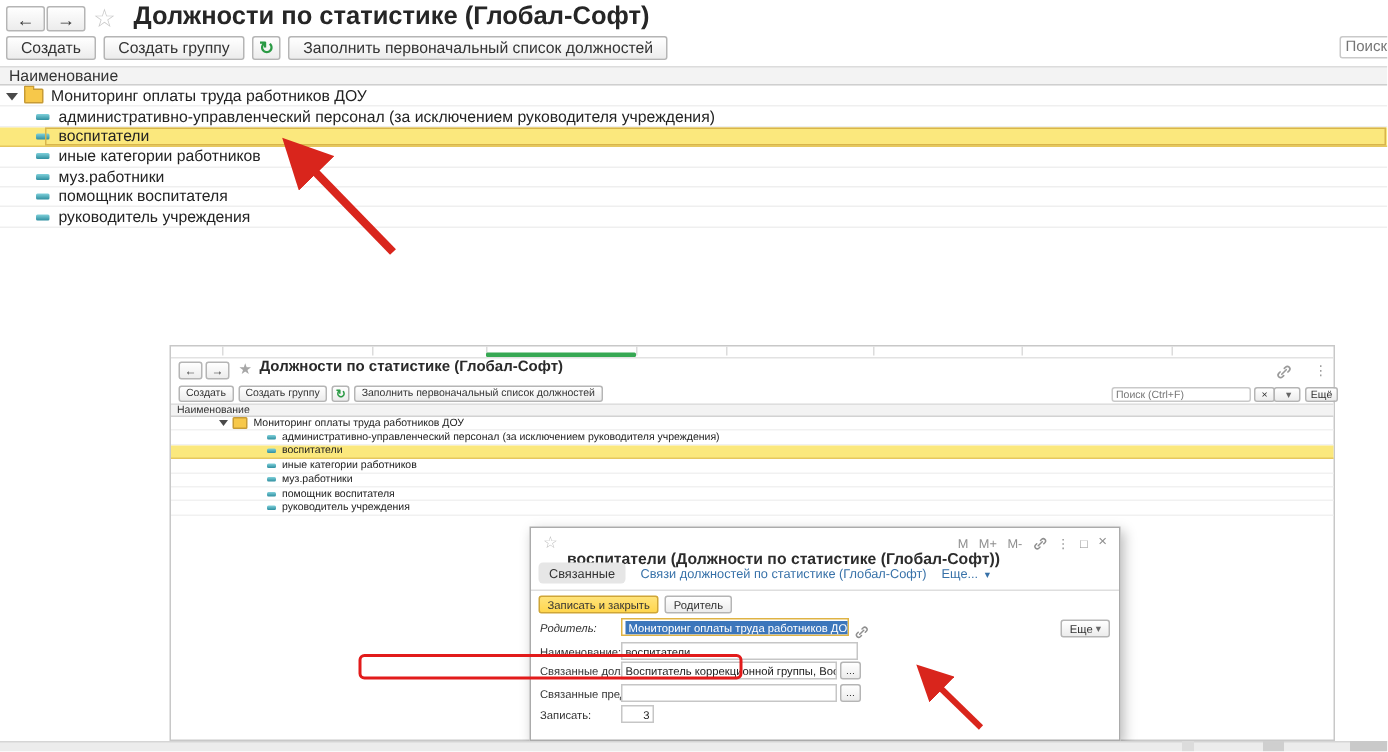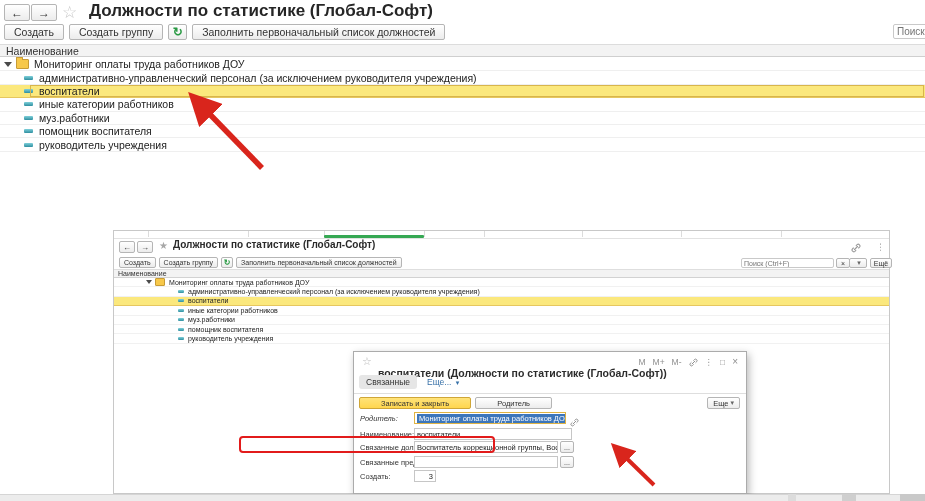--- a/index.html
+++ b/index.html
@@ -73,22 +73,22 @@
        border:1px solid #ababab;box-shadow:2px 3px 8px rgba(0,0,0,.28);box-sizing:border-box;}
   .dlg-star{position:absolute;left:8px;top:3px;font-size:11px;color:#bcbcbc;}
   .dlg-title{position:absolute;left:24px;top:15px;font-size:10.5px;font-weight:bold;color:#2c2c2c;margin:0;}
   .dlg-controls{position:absolute;right:8px;top:4px;display:flex;gap:7px;align-items:center;
                 font-size:8.5px;color:#8f8f8f;}
   .dlg-nav{position:absolute;left:5px;top:22px;height:16px;display:flex;align-items:center;gap:10px;font-size:8.5px;}
   .pill{background:#e6e6e6;border-radius:3px;padding:2px 7px;color:#333;}
   .linktab{color:#3771a8;}
   .dlg-divider{position:absolute;left:0;top:41px;width:100%;height:1px;background:#dedede;}
   .dlg-actions{position:absolute;left:5px;top:45px;display:flex;gap:4px;}
-  .dlg-actions .btn{height:12px;font-size:7.5px;padding:0 21px;}
-  .dlg-more{position:absolute;right:6px;top:45px;height:12px;font-size:7.5px;padding:0 5px;}
+  .dlg-actions .btn{height:12px;font-size:7.5px;padding:0 5px;}
+  .dlg-more{position:absolute;right:6px;top:61px;height:12px;font-size:7.5px;padding:0 5px;}
   .frow{position:absolute;left:6px;font-size:7.5px;color:#333;display:flex;align-items:center;}
   .fbox-m{height:12px;font-size:7.5px;padding:0 2px;}
   .sel-val{background:#3c76bb;color:#fff;padding:0 2px;}
   .caret{color:#666;font-size:7px;margin-left:2px;}
   .dots-btn{width:12px;height:12px;font-size:7px;margin-left:1px;}
   .redbox{position:absolute;left:239px;top:436px;width:256px;height:17px;border:2.5px solid #e21b1b;
           border-radius:4px;box-sizing:border-box;z-index:40;}
   
   .annot{position:absolute;left:0;top:0;z-index:50;pointer-events:none;}
   .bottombar{position:absolute;left:0;top:494px;width:925px;height:7px;background:#ececec;
@@ -242,20 +242,21 @@
             <path d="M3.5 6.5 L6.5 3.5 M5.2 2.6 l0.9-0.9 a1.7 1.7 0 0 1 2.4 2.4 l-0.9 0.9 M4.8 7.4 l-0.9 0.9 a1.7 1.7 0 0 1 -2.4-2.4 l0.9-0.9" stroke="#8f8f8f" fill="none" stroke-width="1.1" stroke-linecap="round"></path>
           </svg>
         </span>
         <span>⋮</span>
         <span>□</span>
         <span style="font-size:10px;">×</span>
       </div>
 
       <div class="dlg-nav">
         <span class="pill">Связанные</span>
+        <span class="linktab">Связи должностей по статистике (Глобал-Софт)</span>
         <span class="linktab">
           <span>Еще...</span>
           <span class="caret" style="color:#3771a8;">▾</span>
         </span>
       </div>
       <div class="dlg-divider"></div>
 
       <div class="dlg-actions">
         <button class="btn btn-yellow">Записать и закрыть</button>
         <button class="btn">Родитель</button>
@@ -286,21 +287,21 @@
         <span>Воспитатель коррекционной группы, Воспитатель (логогрупп</span>
       </div>
       <button class="btn dots-btn" style="position:absolute;left:205px;top:89px;">...</button>
 
       <div class="frow" style="top:106px;">Связанные предметы:</div>
       <div class="fieldbox fbox-m" style="position:absolute;left:60px;top:104px;width:144px;">
         <span></span>
       </div>
       <button class="btn dots-btn" style="position:absolute;left:205px;top:104px;">...</button>
 
-      <div class="frow" style="top:120px;">Создать:</div>
+      <div class="frow" style="top:120px;">Записать:</div>
       <div class="fieldbox fbox-m" style="position:absolute;left:60px;top:118px;width:22px;justify-content:flex-end;">
         <span>3</span>
       </div>
     </div>
   </section>
 
   <div class="redbox"></div>
 
   <svg class="annot" width="925" height="501">
     <defs>

